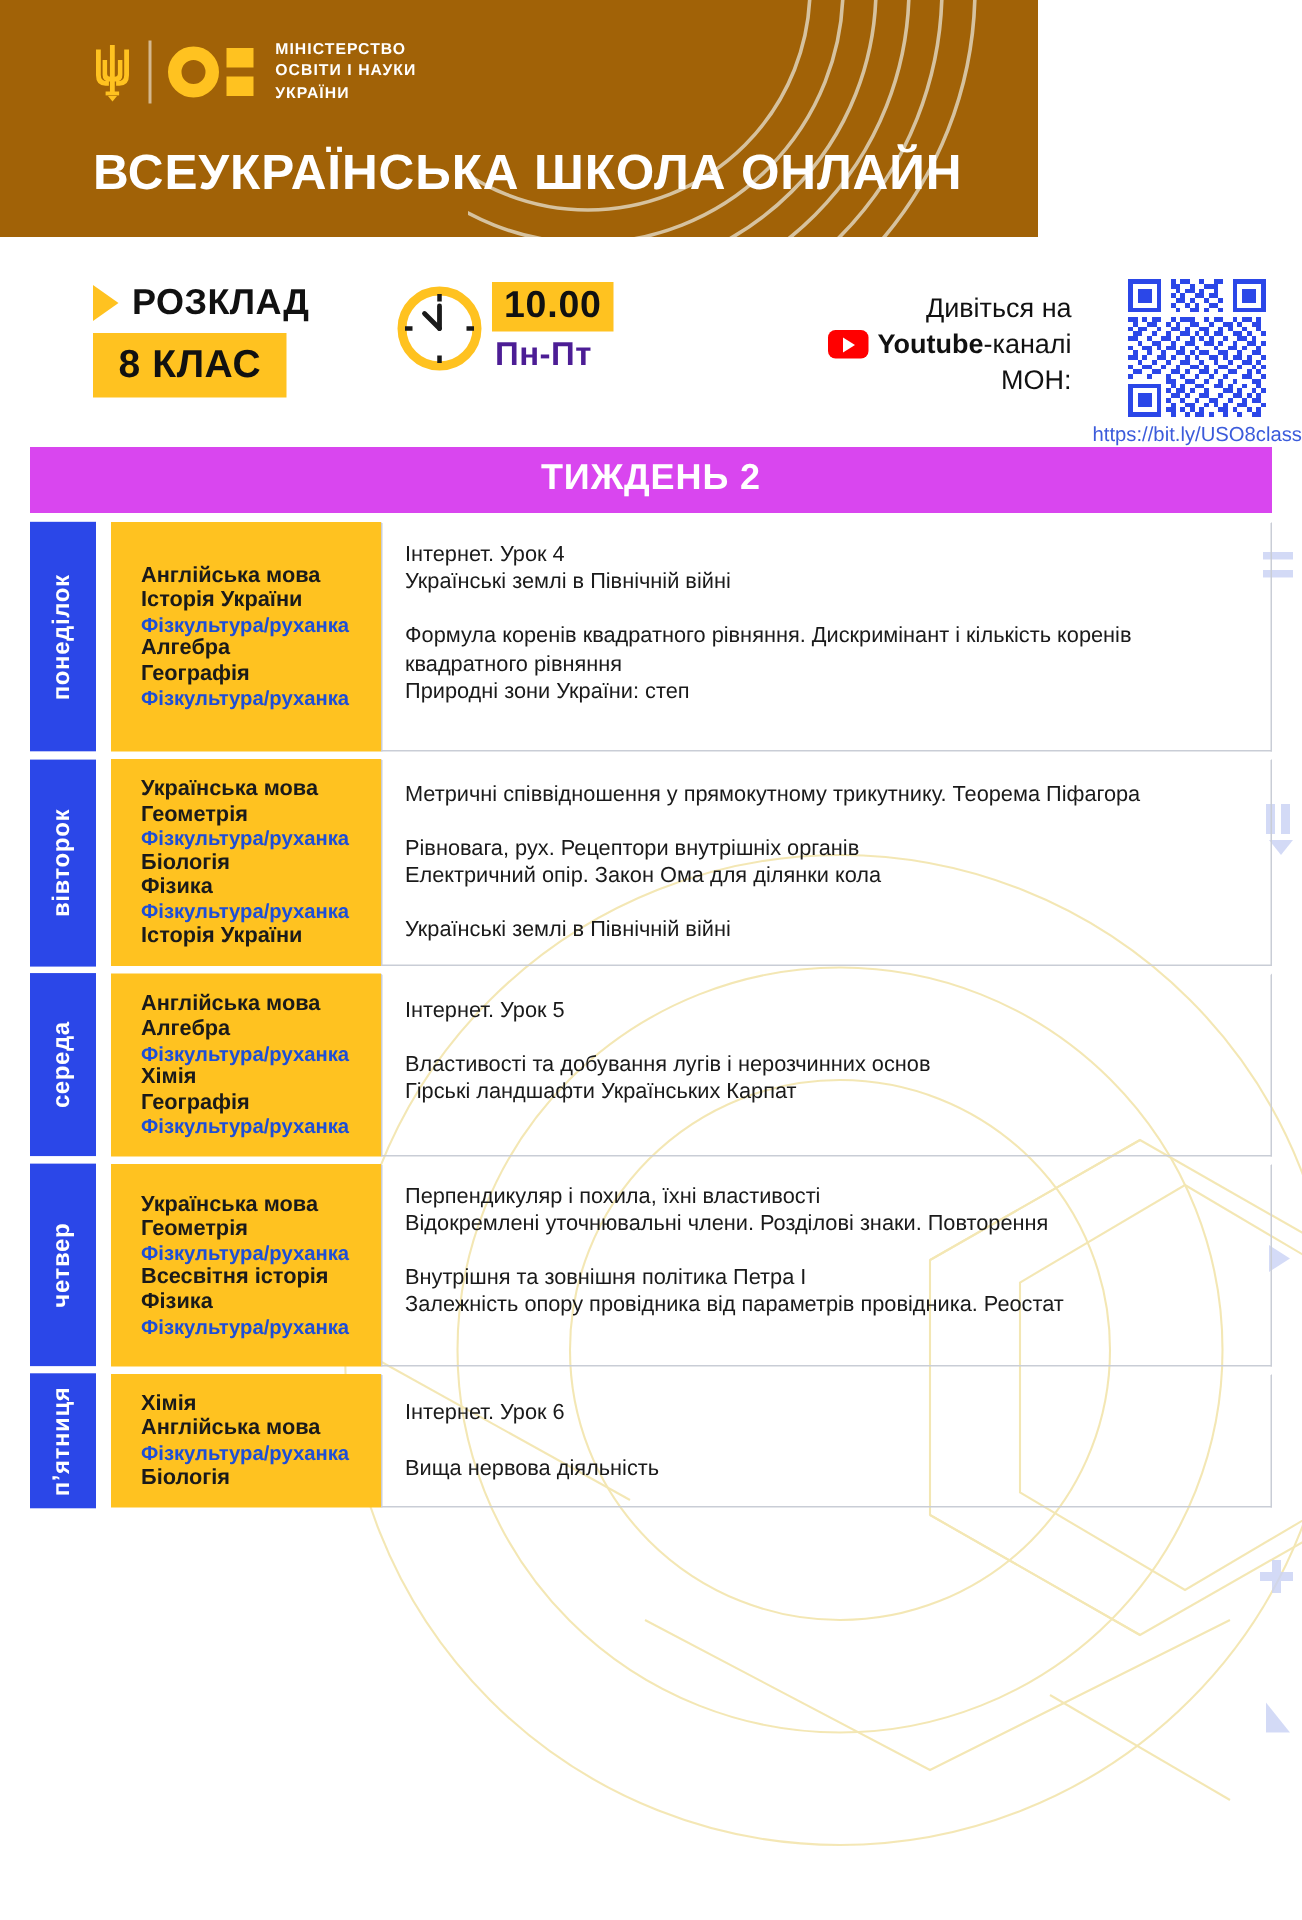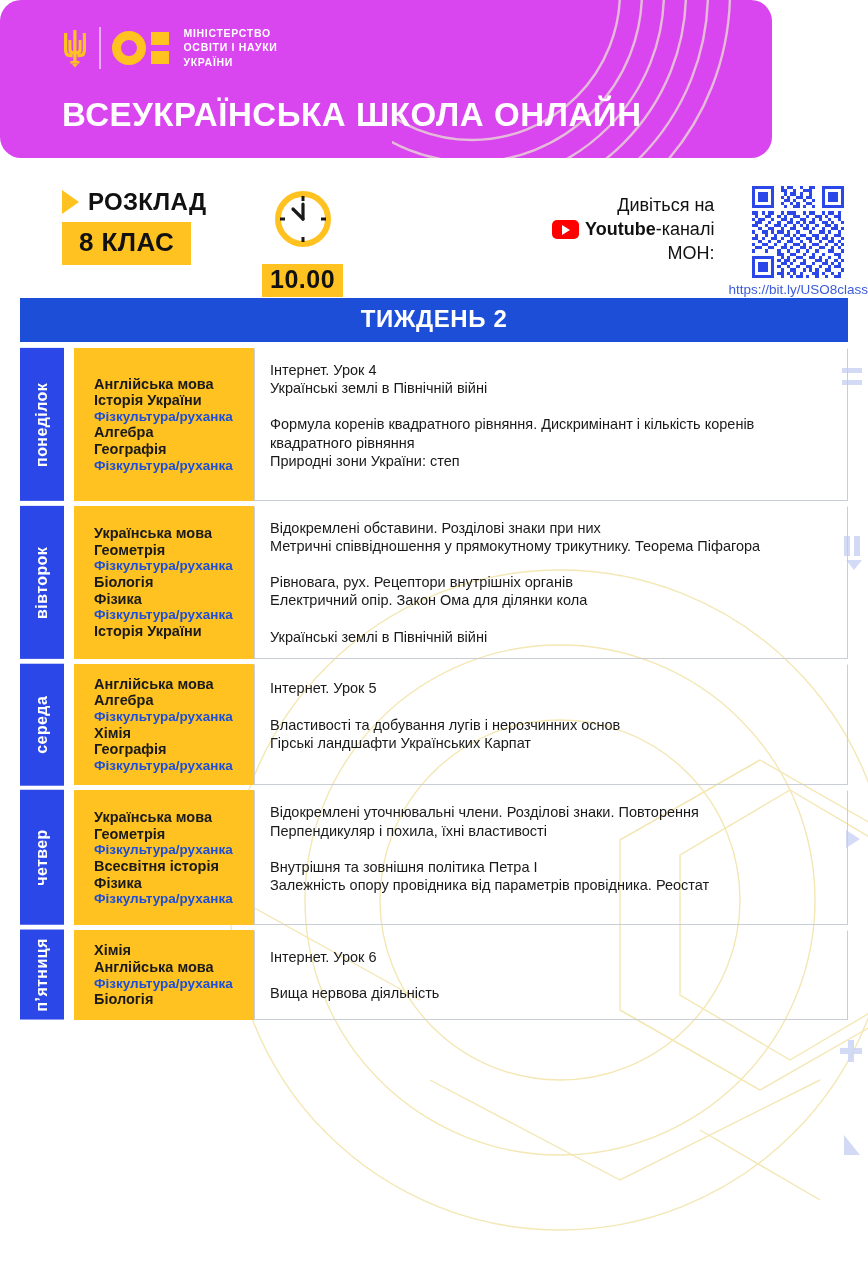--- a/index.html
+++ b/index.html
@@ -25,26 +25,25 @@
   .watermark {
     position: absolute;
     inset: 0;
     z-index: 0;
     pointer-events: none;
   }
 
   
   .header {
     position: relative;
-    width: 772px;
+    width: 692px;
     height: 158px;
-    background: #d946ef;
+    background: #a16207;
     overflow: hidden;
     z-index: 2;
-    border-radius: 21px;
   }
   .header-arcs {
     position: absolute;
     right: -40px;
     top: -120px;
     width: 420px;
     height: 420px;
     pointer-events: none;
   }
 
@@ -133,23 +132,21 @@
     font-weight: bold;
     padding: 5px 17px 7px 17px;
     letter-spacing: 0.4px;
   }
 
   .block-time {
     position: absolute;
     left: 262px;
     top: 30px;
     display: flex;
-    align-items: center;
-    gap: 14px;
-    flex-direction: column;
+    gap: 4px;
   }
   .clock { width: 62px; height: 62px; }
   .time-col { display: flex; flex-direction: column; gap: 2px; }
   .time-val {
     background: #FFC220;
     color: #111111;
     font-size: 25px;
     font-weight: bold;
     padding: 1px 8px 3px 8px;
     letter-spacing: 0.5px;
@@ -207,21 +204,21 @@
   }
 
   
   .table-zone {
     position: relative;
     z-index: 2;
     width: 828px;
     margin: 0 auto;
   }
   .week-banner {
-    background: #1d4ed8;
+    background: #d946ef;
     color: #ffffff;
     font-size: 24px;
     font-weight: bold;
     text-align: center;
     letter-spacing: 0.6px;
     padding: 7px 0 9px 0;
     margin-bottom: 6px;
   }
 
   
@@ -668,21 +665,20 @@
           <div class="subj-col">
             <div class="subj">Українська мова</div>
             <div class="subj">Геометрія</div>
             <div class="pe">Фізкультура/руханка</div>
             <div class="subj">Біологія</div>
             <div class="subj">Фізика</div>
             <div class="pe">Фізкультура/руханка</div>
             <div class="subj">Історія України</div>
           </div>
           <div class="topic-col">
-            <div class="topic">Відокремлені обставини. Розділові знаки при них</div>
             <div class="topic">Метричні співвідношення у прямокутному трикутнику. Теорема Піфагора</div>
             <div class="topic spacer">.</div>
             <div class="topic">Рівновага, рух. Рецептори внутрішніх органів</div>
             <div class="topic">Електричний опір. Закон Ома для ділянки кола</div>
             <div class="topic spacer">.</div>
             <div class="topic">Українські землі в Північній війні</div>
           </div>
         </div>
         <div class="day-row">
           <div class="day-tab">середа</div>
@@ -706,22 +702,22 @@
           <div class="day-tab">четвер</div>
           <div class="subj-col">
             <div class="subj">Українська мова</div>
             <div class="subj">Геометрія</div>
             <div class="pe">Фізкультура/руханка</div>
             <div class="subj">Всесвітня історія</div>
             <div class="subj">Фізика</div>
             <div class="pe">Фізкультура/руханка</div>
           </div>
           <div class="topic-col">
+            <div class="topic">Перпендикуляр і похила, їхні властивості</div>
             <div class="topic">Відокремлені уточнювальні члени. Розділові знаки. Повторення</div>
-            <div class="topic">Перпендикуляр і похила, їхні властивості</div>
             <div class="topic spacer">.</div>
             <div class="topic">Внутрішня та зовнішня політика Петра I</div>
             <div class="topic">Залежність опору провідника від параметрів провідника. Реостат</div>
             <div class="topic spacer">.</div>
           </div>
         </div>
         <div class="day-row">
           <div class="day-tab">п’ятниця</div>
           <div class="subj-col">
             <div class="subj">Хімія</div>

